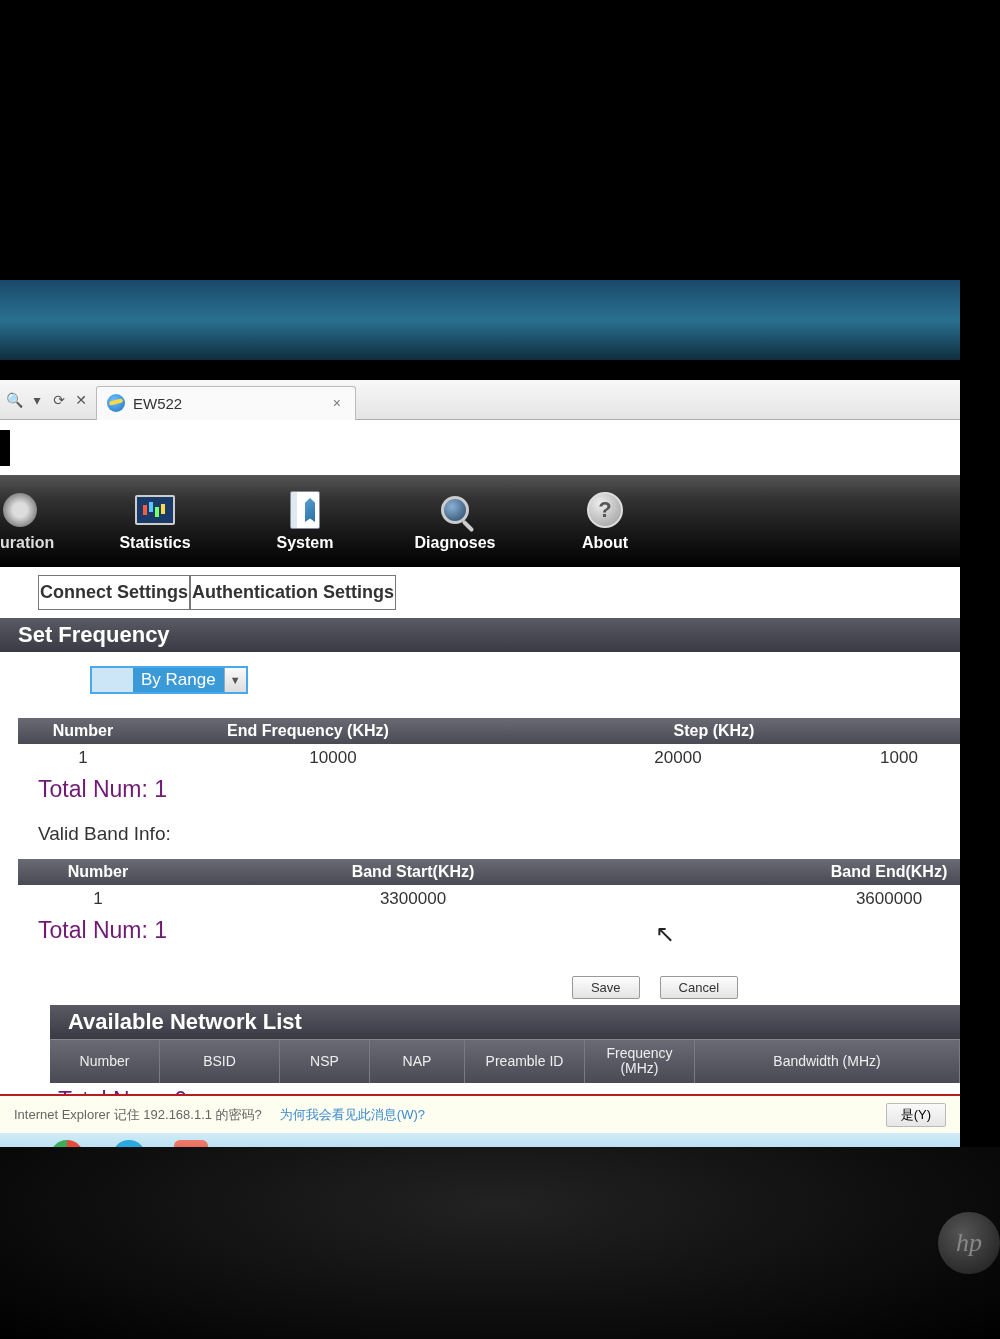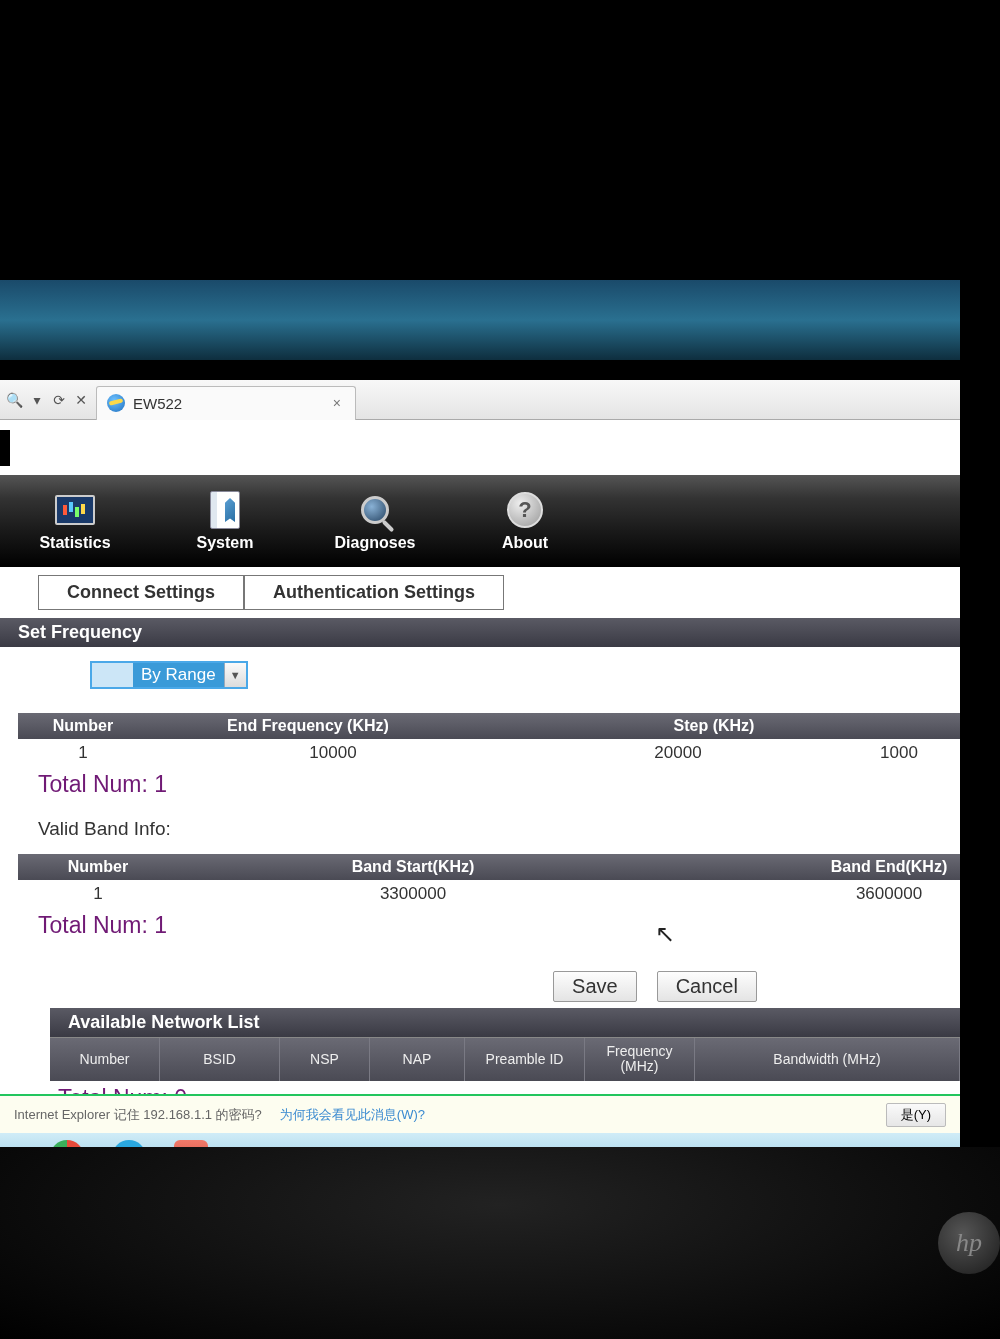--- a/index.html
+++ b/index.html
@@ -27,24 +27,24 @@
 .gear::before { content: ""; position: absolute; inset: -4px; background: conic-gradient(#aaa 0 30deg, transparent 30deg 60deg, #aaa 60deg 90deg, transparent 90deg 120deg, #aaa 120deg 150deg, transparent 150deg 180deg, #aaa 180deg 210deg, transparent 210deg 240deg, #aaa 240deg 270deg, transparent 270deg 300deg, #aaa 300deg 330deg, transparent 330deg 360deg); border-radius: 50%; z-index: -1; }
 .monitor { width: 40px; height: 30px; background: #1a3a6a; border: 2px solid #ccc; border-radius: 2px; position: relative; }
 .monitor::before { content: ""; position: absolute; top: 8px; left: 6px; width: 4px; height: 10px; background: #ff5a3a; box-shadow: 6px -3px 0 #5ac8ff, 12px 2px 0 #7aff6a, 18px -1px 0 #ffd84a; }
 .notebook { width: 30px; height: 38px; background: linear-gradient(to right, #e0e8f0 0%, #e0e8f0 20%, #fff 20%); border: 1px solid #889; border-radius: 2px; position: relative; }
 .notebook::after { content: ""; position: absolute; right: 4px; top: 6px; width: 10px; height: 24px; background: linear-gradient(135deg, #5a9fd4, #2a6fa4); clip-path: polygon(50% 0, 100% 20%, 100% 100%, 50% 85%, 0 100%, 0 20%); }
 .magnifier { width: 28px; height: 28px; border: 3px solid #ccc; border-radius: 50%; position: relative; background: radial-gradient(circle at 35% 35%, rgba(160,210,255,0.8), rgba(40,90,140,0.6)); }
 .magnifier::after { content: ""; position: absolute; width: 4px; height: 14px; background: #ccc; bottom: -12px; right: -4px; transform: rotate(-45deg); border-radius: 2px; }
 .about-icn { width: 36px; height: 36px; border-radius: 50%; background: radial-gradient(circle at 35% 30%, #eee, #999); border: 2px solid #ddd; display: flex; align-items: center; justify-content: center; color: #555; font-size: 22px; font-weight: bold; }
 
 .sub-tabs { display: flex; padding: 8px 0 8px 38px; gap: 0px; background: #fff; }
-.sub-tab { border: 1px solid #777; padding: 6px 28px; font-size: 18px; font-weight: bold; color: #333; background: #fff; cursor: pointer; }
+.sub-tab { border: 1px solid #777; padding: 6px 1px; font-size: 18px; font-weight: bold; color: #333; background: #fff; cursor: pointer; }
 .sub-tab.active { background: #3aa3e0; color: #fff; border-color: #3aa3e0; }
 
-.section-head { background: linear-gradient(to bottom, #5a5a64, #3a3a44); color: #fff; font-size: 18px; font-weight: bold; padding: 4px 12px 4px 18px; }
+.section-head { background: linear-gradient(to bottom, #5a5a64, #3a3a44); color: #fff; font-size: 22px; font-weight: bold; padding: 4px 12px 4px 18px; }
 .content-pad { padding-left: 18px; }
 
 .field-row { display: flex; align-items: center; padding: 14px 0 24px 90px; }
 .field-label { font-size: 19px; color: #333; width: 500px; }
 .select-box { display: inline-flex; align-items: center; border: 2px solid #4aa8e8; background: #cce6f7; }
 .select-text { background: #3a9ad8; color: #fff; padding: 2px 8px; font-size: 17px; margin-left: 41px; }
 .select-arrow { width: 22px; height: 24px; background: linear-gradient(#fafafa,#dcdcdc); border-left: 1px solid #9ab; display: flex; align-items:center; justify-content:center; color:#555; font-size:11px; }
 
 .grid-table { width: 100%; }
 .grid-head { display: flex; background: linear-gradient(to bottom, #6a6a74, #4a4a54); color: #fff; font-size: 16px; font-weight: bold; }
@@ -56,27 +56,27 @@
 .col-step { flex: 1; }
 .col-bnum { width: 160px; }
 .col-bstart { width: 470px; }
 .col-bspacer { width: 170px; }
 .col-bend { flex: 1; }
 
 .total-row { font-size: 23px; color: #701a75; padding: 4px 4px 10px 38px; }
 .sub-label { font-size: 19px; color: #333; padding: 10px 0 14px 38px; }
 
 .btn-row { display: flex; gap: 20px; justify-content: center; padding: 22px 0 6px 350px; }
-.btn { border: 1px solid #999; background: linear-gradient(#fdfdfd,#e4e4e4); padding: 3px 18px; font-size: 20px; color: #333; border-radius: 2px; cursor: pointer; }
+.btn { border: 1px solid #999; background: linear-gradient(#fdfdfd,#e4e4e4); padding: 3px 18px; font-size: 13px; color: #333; border-radius: 2px; cursor: pointer; }
 
 .net-head { display: flex; background: linear-gradient(to bottom, #6a6a74, #4a4a54); border-top: 1px solid #888; }
 .net-head > div { color: #eee; font-size: 14px; text-align: center; padding: 6px 2px; border-right: 1px solid #7a7a84; display: flex; align-items: center; justify-content: center; line-height: 1.1; }
 .nc1{width:110px}.nc2{width:120px}.nc3{width:90px}.nc4{width:95px}.nc5{width:135px}.nc6{width:120px}.nc7{width:110px}.nc8{flex:1}
 
-.ie-notice { position: absolute; bottom: 205px; left: 0; right: 40px; height: 40px; background: #fdfdf0; border-top: 2px solid #22c55e; display: flex; align-items: center; padding: 0 14px; font-size: 13px; color: #666; gap: 18px; }
+.ie-notice { position: absolute; bottom: 205px; left: 0; right: 40px; height: 40px; background: #fdfdf0; border-top: 2px solid #b91c1c; display: flex; align-items: center; padding: 0 14px; font-size: 13px; color: #666; gap: 18px; }
 .ie-notice .link { color: #3a8ad0; }
 .ie-notice .rbtn { margin-left: auto; border: 1px solid #bbb; background: linear-gradient(#fafafa,#e6e6e6); padding: 2px 14px; font-size: 13px; border-radius: 2px; text-align: right; }
 
 .taskbar { position: absolute; bottom: 158px; left: 0; right: 40px; height: 48px; background: linear-gradient(to bottom, #d0ecf7, #8ec8e2); display: flex; align-items: center; padding-left: 50px; gap: 28px; }
 .tb-icon { width: 34px; height: 34px; border-radius: 6px; }
 .tb-chrome{ background: radial-gradient(circle at 50% 50%, #fff 0 18%, #4a8af4 18% 36%, transparent 36%), conic-gradient(#e74a3a 0 120deg, #fcd24a 120deg 240deg, #3aae5a 240deg 360deg); border-radius:50%; }
 .tb-skype{ background: #2aa8e0; border-radius: 50%; display:flex;align-items:center;justify-content:center;color:#fff;font-weight:bold;font-size:20px; }
 .tb-red{ background: linear-gradient(#f07a6a,#d04a3a); display:flex;align-items:center;justify-content:center;color:#fff;font-weight:bold;font-size:22px; font-style:italic;}
 
 .bezel-bottom { position: absolute; bottom: 0; left: 0; right: 0; height: 192px; background: radial-gradient(ellipse at 50% 30%, #222, #000); display:flex; align-items:center; justify-content:flex-end; }
@@ -102,20 +102,26 @@
     <span class="tab-close">×</span>
   </div>
 </div>
 
 <div class="app-area">
   <div class="logo-bar">
     <div class="logo-block"></div>
   </div>
 
   <div class="main-nav">
+    <div class="nav-item partial">
+      <div class="nav-icon">
+          <div class="gear"></div>
+        </div>
+      <span>uration</span>
+    </div>
     <div class="nav-item">
       <div class="nav-icon">
           <div class="monitor"></div>
         </div>
       <span>Statistics</span>
     </div>
     <div class="nav-item">
       <div class="nav-icon">
           <div class="notebook"></div>
         </div>

